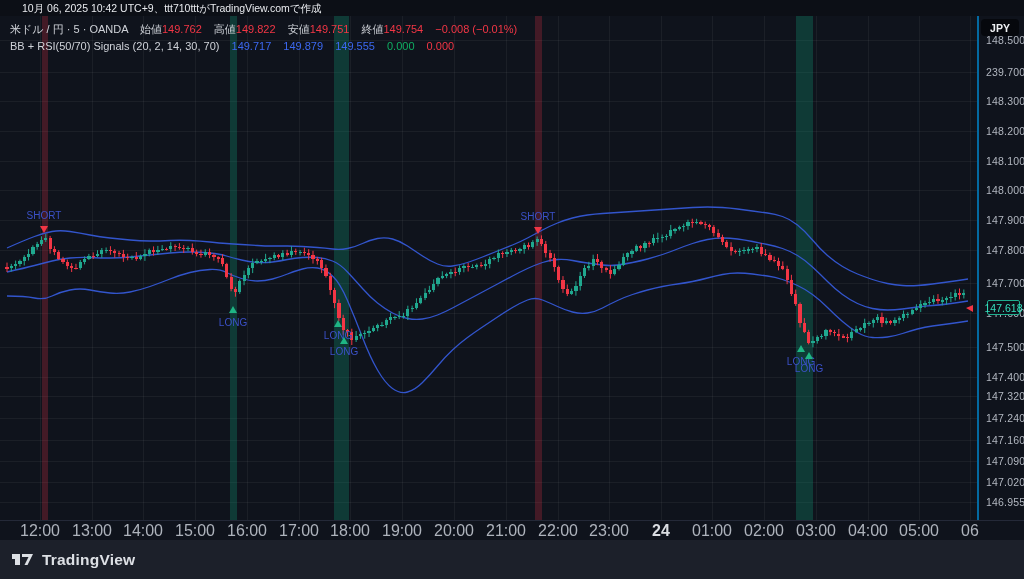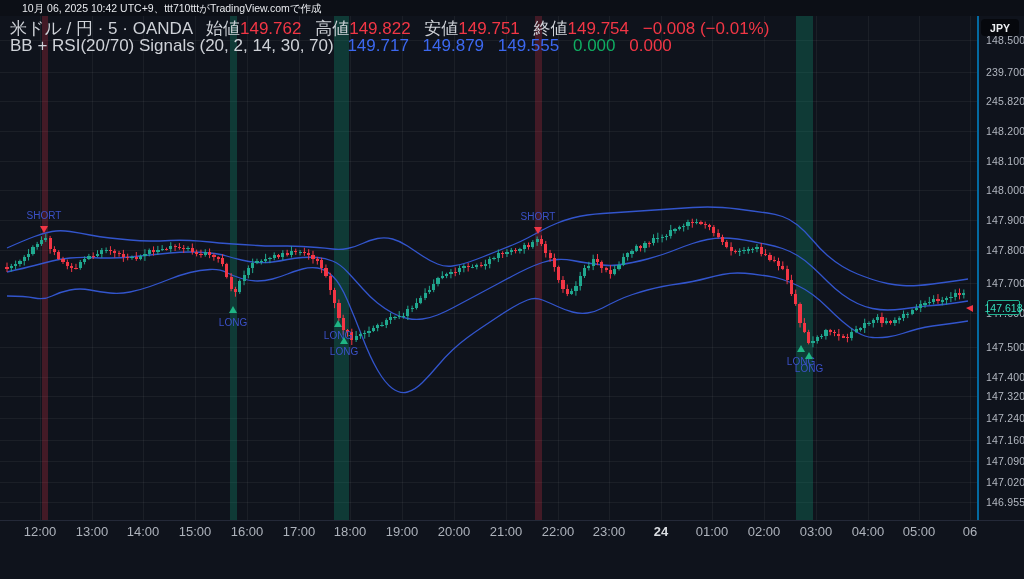--- a/index.html
+++ b/index.html
@@ -5,38 +5,38 @@
   * { margin:0; padding:0; box-sizing:border-box; }
   html,body { width:1024px; height:579px; background:#0f131c; font-family:"Liberation Sans", sans-serif; overflow:hidden; }
   .app { position:relative; width:1024px; height:579px; background:#0f131c; }
 
   .topbar { position:absolute; top:0; left:0; width:1024px; height:16px; background:#0c0f16;
             color:#e8eaee; font-size:10.5px; line-height:16px; padding-left:22px; white-space:nowrap; }
 
   .chart-area { position:absolute; top:16px; left:0; width:977px; height:504px; }
   .chart-area svg { position:absolute; top:0; left:0; }
 
-  .legend { position:absolute; top:5px; left:10px; z-index:6; font-size:17px; color:#d5d8dd; line-height:16px; white-space:nowrap; }
+  .legend { position:absolute; top:5px; left:10px; z-index:6; font-size:11px; color:#d5d8dd; line-height:16px; white-space:nowrap; }
   .legend .row { margin-bottom:1px; }
   .legend .pair { margin-left:9px; }
   .legend .lbl { color:#cfd2d8; }
   .val-red   { color:#f23645; }
   .val-blue  { color:#3c68f0; }
   .val-green { color:#0fae62; }
 
   .price-axis { position:absolute; top:16px; right:0; width:47px; height:504px; border-left:2px solid #0369a1; background:#0f131c; }
   .price-axis .plabel { position:absolute; left:7px; transform:translateY(-50%); font-size:10.5px; color:#b2b7c0; letter-spacing:0.2px; }
   .jpy-btn { position:absolute; top:3px; left:2px; width:38px; height:17px; background:#06080d; border-radius:4px;
              color:#eef0f3; font-size:10.5px; font-weight:bold; display:flex; align-items:center; justify-content:center; }
   .price-badge { position:absolute; left:8px; right:4px; top:284px; height:15px; background:#0d1119;
                  border:1px solid #1fae8f; border-radius:2px; color:#35e0bd; font-size:10.5px;
                  display:flex; align-items:center; justify-content:center; }
 
   .time-axis { position:absolute; top:520px; left:0; width:1024px; height:20px; border-top:1px solid #242938; background:#0f131c; }
-  .time-axis .tlabel { position:absolute; top:50%; transform:translate(-50%,-50%); font-size:13px; color:#aeb3bc; }
+  .time-axis .tlabel { position:absolute; top:50%; transform:translate(-50%,-50%); font-size:16px; color:#aeb3bc; }
   .time-axis .tlabel.bold { font-weight:bold; color:#dadde2; }
 
   .footer { position:absolute; top:540px; left:0; width:1024px; height:39px; background:#1c202a;
             display:flex; align-items:center; padding-left:12px; }
   .footer .brand { color:#dde0e5; font-size:15.5px; font-weight:bold; margin-left:8px; letter-spacing:0.2px; }
 </style>
 </head>
 <body>
 
 <div class="app">
@@ -562,37 +562,37 @@
         <span class="lbl">5</span>
         <span class="lbl">·</span>
         <span class="lbl">OANDA</span>
         <span class="pair"><span class="lbl">始値</span><span class="val-red">149.762</span></span>
         <span class="pair"><span class="lbl">高値</span><span class="val-red">149.822</span></span>
         <span class="pair"><span class="lbl">安値</span><span class="val-red">149.751</span></span>
         <span class="pair"><span class="lbl">終値</span><span class="val-red">149.754</span></span>
         <span class="pair val-red">−0.008 (−0.01%)</span>
       </div>
       <div class="row">
-        <span class="lbl">BB + RSI(20/70) Signals</span>
+        <span class="lbl">BB + RSI(50/70) Signals</span>
         <span class="lbl">(20, 2, 14, 30, 70)</span>
         <span class="pair val-blue">149.717</span>
         <span class="pair val-blue">149.879</span>
         <span class="pair val-blue">149.555</span>
         <span class="pair val-green">0.000</span>
         <span class="pair val-red">0.000</span>
       </div>
     </div>
   </div>
 
   <div class="price-axis">
     <div class="jpy-btn">JPY</div>
     <div id="price-labels">
         <div class="plabel" style="top: 24px;">148.500</div>
         <div class="plabel" style="top: 56px;">239.700</div>
-        <div class="plabel" style="top: 85px;">245.820</div>
+        <div class="plabel" style="top: 85px;">148.300</div>
         <div class="plabel" style="top: 115px;">148.200</div>
         <div class="plabel" style="top: 145px;">148.100</div>
         <div class="plabel" style="top: 174px;">148.000</div>
         <div class="plabel" style="top: 204px;">147.900</div>
         <div class="plabel" style="top: 234px;">147.800</div>
         <div class="plabel" style="top: 267px;">147.700</div>
         <div class="plabel" style="top: 297px;">147.600</div>
         <div class="plabel" style="top: 331px;">147.500</div>
         <div class="plabel" style="top: 361px;">147.400</div>
         <div class="plabel" style="top: 380px; text-align: right;">147.320</div>
@@ -622,14 +622,22 @@
         <div class="tlabel bold" style="left: 661px;">24</div>
         <div class="tlabel" style="left: 712px;">01:00</div>
         <div class="tlabel" style="left: 764px;">02:00</div>
         <div class="tlabel" style="left: 816px;">03:00</div>
         <div class="tlabel" style="left: 868px;">04:00</div>
         <div class="tlabel" style="left: 919px;">05:00</div>
         <div class="tlabel" style="left: 970px;">06</div>
       </div>
   </div>
 
+  <div class="footer">
+    <svg width="22" height="17" viewBox="0 0 22 17">
+      <rect x="0" y="3" width="8" height="5" fill="#dde0e5"></rect>
+      <rect x="3" y="3" width="5" height="11" fill="#dde0e5"></rect>
+      <polygon points="10,3 21,3 15.5,14 12.5,14 16.5,6 10,6" fill="#dde0e5"></polygon>
+    </svg>
+    <span class="brand">TradingView</span>
+  </div>
 
 </div>
 
 </body></html>

